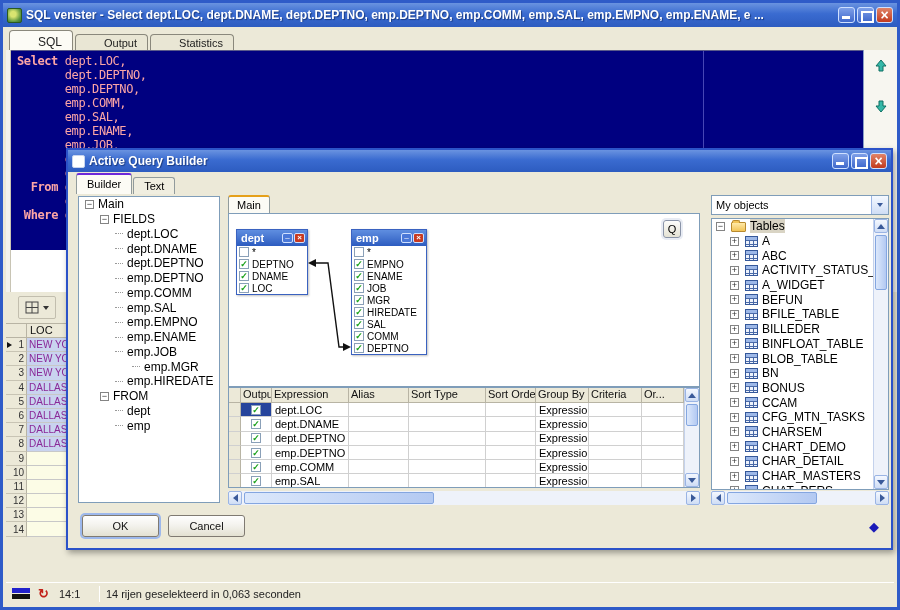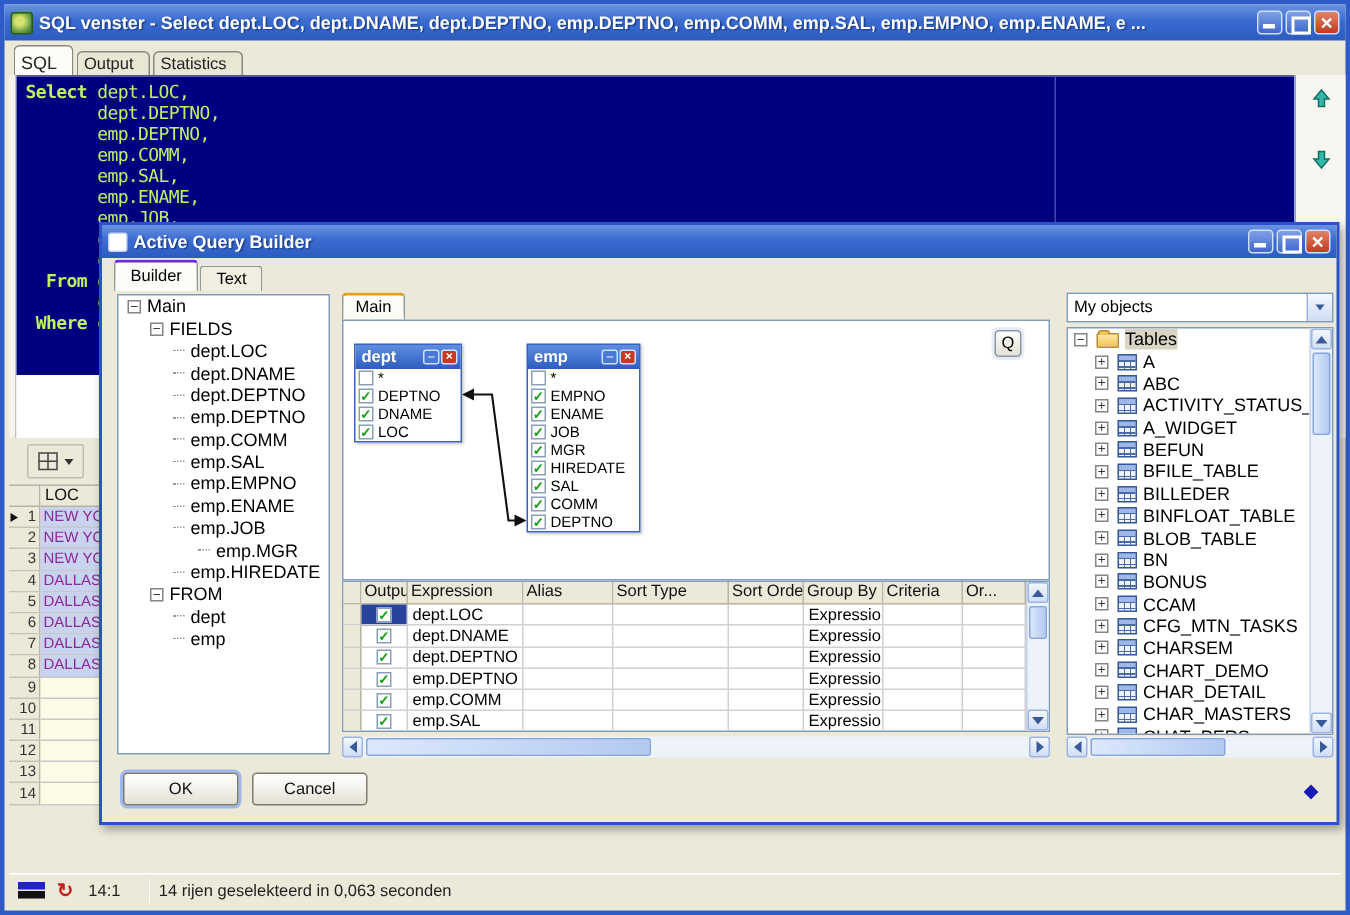--- a/index.html
+++ b/index.html
@@ -19,30 +19,30 @@
   .wbtn { width:17px; height:16px; border-radius:3px; border:1px solid #cfe0ff; position:relative;
     background:linear-gradient(180deg,#7fa0e8,#3f68cc); }
   .wbtn.cls { background:linear-gradient(180deg,#e08468,#c23a1e); }
   .wbtn.min::after { content:''; position:absolute; left:3px; bottom:3px; width:8px; height:3px; background:#fff; }
   .wbtn.max::after { content:''; position:absolute; left:3px; top:3px; width:9px; height:8px; border:2px solid #fff; }
   .wbtn.cls::after { content:'×'; position:absolute; left:0; right:0; top:-1px; text-align:center; color:#fff; font-weight:bold; font-size:14px; line-height:16px; }
 
   
   .tabbar { position:absolute; left:3px; top:27px; right:3px; height:20px; display:flex; align-items:flex-end; }
   .mtab { border:1px solid #8a887c; border-bottom:none; border-radius:4px 4px 0 0; background:#e9e6d4;
-    font-size:11px; color:#222; padding:2px 10px 3px 4px; margin-right:2px; height:16px; }
+    font-size:11px; color:#222; padding:2px 10px 3px 28px; margin-right:2px; height:16px; }
   .mtab.active { background:#fcfbf5; height:20px; padding-top:4px; margin-left:3px; font-size:12px; }
 
   
   #gutter-strip { position:absolute; left:3px; top:47px; width:5px; height:242px; background:#f4f3ec; border-right:1px solid #c8c4b4; }
   #editor { position:absolute; left:8px; top:47px; width:852px; height:242px; background:#fff; border-top:1px solid #5a5a8a; }
   #editor-navy { position:absolute; left:0; top:0; width:100%; height:199px; background:#000080; overflow:hidden; }
   #editor-lines { padding:3px 0 0 6px; }
   .code-line { font-family:"DejaVu Sans Mono", monospace; font-size:12px; letter-spacing:-0.4px;
-    line-height:14px; height:14px; color:#bef264; white-space:pre; }
+    line-height:14px; height:14px; color:#fca5a5; white-space:pre; }
   .code-line b { font-weight:bold; }
   #col-guide { position:absolute; left:692px; top:0; bottom:0; width:1px; background:#4646b4; }
   #editor-side { position:absolute; left:860px; top:47px; width:34px; height:242px; background:#f7f6f0; border-left:1px solid #8aa0c8; }
   .nav-arrow { position:absolute; left:10px; width:14px; height:14px; }
   #nav-up { top:9px; } #nav-down { top:49px; }
 
   
   #grid-toolbar { position:absolute; left:3px; top:289px; right:3px; height:31px; background:#ece9d8; }
   #grid-mode-btn { position:absolute; left:12px; top:4px; width:38px; height:23px; border:1px solid #c2beae; border-radius:2px;
     background:#ece9d8; display:flex; align-items:center; justify-content:center; gap:3px; }

